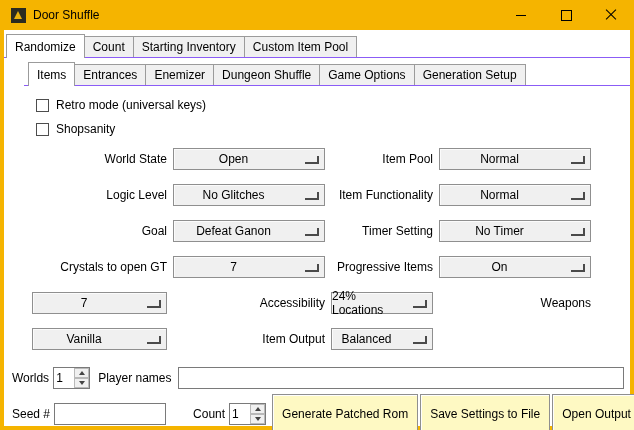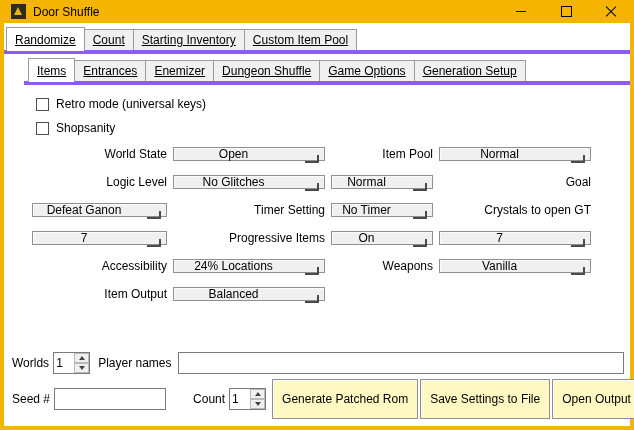--- a/index.html
+++ b/index.html
@@ -1,46 +1,46 @@
 <!DOCTYPE html>
 <html style="--titlebar: #f5b400; --pane-border: #9b9b9b; --control-face: #f0f0f0;"><head>
 <meta charset="utf-8">
 <style>
   html,body{margin:0;padding:0;background:#9a9a9a;}
   .window{width:634px;height:430px;box-sizing:border-box;background:var(--titlebar,#f5b400);
     padding:0 4px 4px;font-family:"Liberation Sans",sans-serif;font-size:12px;color:#000;
     display:flex;flex-direction:column;}
-  .titlebar{height:23px;display:flex;align-items:center;gap:7px;padding-left:7px;flex:0 0 auto;}
+  .titlebar{height:30px;display:flex;align-items:center;gap:7px;padding-left:7px;flex:0 0 auto;}
   .titlebar .title{font-size:12px;}
   .tb-spacer{flex:1;}
   .tb-btn{width:38px;height:30px;display:flex;align-items:center;justify-content:center;cursor:default;}
   .icon-min{width:10px;height:1px;background:#000;}
   .icon-max{width:9px;height:9px;border:1px solid #000;}
   .icon-close{position:relative;width:12px;height:12px;}
   .icon-close:before,.icon-close:after{content:"";position:absolute;left:-1px;top:5px;width:14px;height:1px;background:#000;}
   .icon-close:before{transform:rotate(45deg);}
   .icon-close:after{transform:rotate(-45deg);}
   .app-icon{width:15px;height:15px;background:#2b2b20;position:relative;flex:0 0 auto;}
   .app-icon:after{content:"";position:absolute;left:3px;top:3px;border-left:4px solid transparent;
     border-right:4px solid transparent;border-bottom:8px solid #e9b10e;}
   .client{background:#fff;flex:1;display:flex;flex-direction:column;min-height:0;}
-  .tabs{display:flex;align-items:flex-end;padding:4px 2px 0 2px;position:relative;z-index:2;text-decoration:underline;}
+  .tabs{display:flex;align-items:flex-end;padding:4px 2px 0 2px;position:relative;z-index:2;}
   .tab{border:1px solid #9b9b9b;border-bottom:none;background:#f0f0f0;padding:3px 8px;margin-right:-1px;
     white-space:nowrap;position:relative;cursor:default;}
   .tab.selected{background:#fff;z-index:3;padding-top:5px;padding-bottom:4px;margin-bottom:-1px;}
-  .pane{border-top:4px solid #8b5cf6;}
+  .pane{border-top:1px solid #8b5cf6;}
   .main-pane{padding:0 0 0 20px;flex:0 0 auto;}
   .sub-tabs{padding-left:4px;}
   .sub-pane{padding:6px 0 12px 8px;}
   .check-row{display:flex;align-items:center;gap:7px;margin:6px 0 10px 4px;}
   .checkbox{width:13px;height:13px;box-sizing:border-box;border:1px solid #4d4d4d;background:#fff;flex:0 0 auto;}
   .opt-grid{display:grid;grid-template-columns:135px 152px 102px 152px;column-gap:6px;row-gap:14px;
     margin-top:12px;align-items:center;}
   .opt-label{text-align:right;white-space:nowrap;}
-  .dropdown{position:relative;height:14px;box-sizing:border-box;background:#f0f0f0;border:1px solid #8f8f8f;
+  .dropdown{position:relative;height:22px;box-sizing:border-box;background:#f0f0f0;border:1px solid #8f8f8f;
     display:flex;align-items:center;justify-content:center;box-shadow:inset 1px 1px 0 #fbfbfb;cursor:default;
     padding-right:31px;}
   .dd-ind{position:absolute;right:5px;top:7px;width:12px;height:6px;
     border-bottom:2px solid #4a4a4a;border-right:2px solid #4a4a4a;}
   .bottom{margin-top:auto;padding:0 6px 7px 8px;}
   .brow{display:flex;align-items:center;margin-top:5px;}
   .lbl{white-space:nowrap;}
   .entry{height:22px;box-sizing:border-box;border:1px solid #7a7a7a;padding:0 3px;font:inherit;outline:none;background:#fff;}
   .spin{display:flex;border:1px solid #7a7a7a;background:#fff;height:22px;box-sizing:border-box;}
   .spin input{width:16px;border:none;padding:0 2px;font:inherit;outline:none;}
@@ -116,20 +116,21 @@
           <div class="dropdown">
             <span>Normal</span>
             <span class="dd-ind"></span>
           </div>
 
           <div class="opt-label">Logic Level</div>
           <div class="dropdown">
             <span>No Glitches</span>
             <span class="dd-ind"></span>
           </div>
+          <div class="opt-label">Item Functionality</div>
           <div class="dropdown">
             <span>Normal</span>
             <span class="dd-ind"></span>
           </div>
 
           <div class="opt-label">Goal</div>
           <div class="dropdown">
             <span>Defeat Ganon</span>
             <span class="dd-ind"></span>
           </div>

